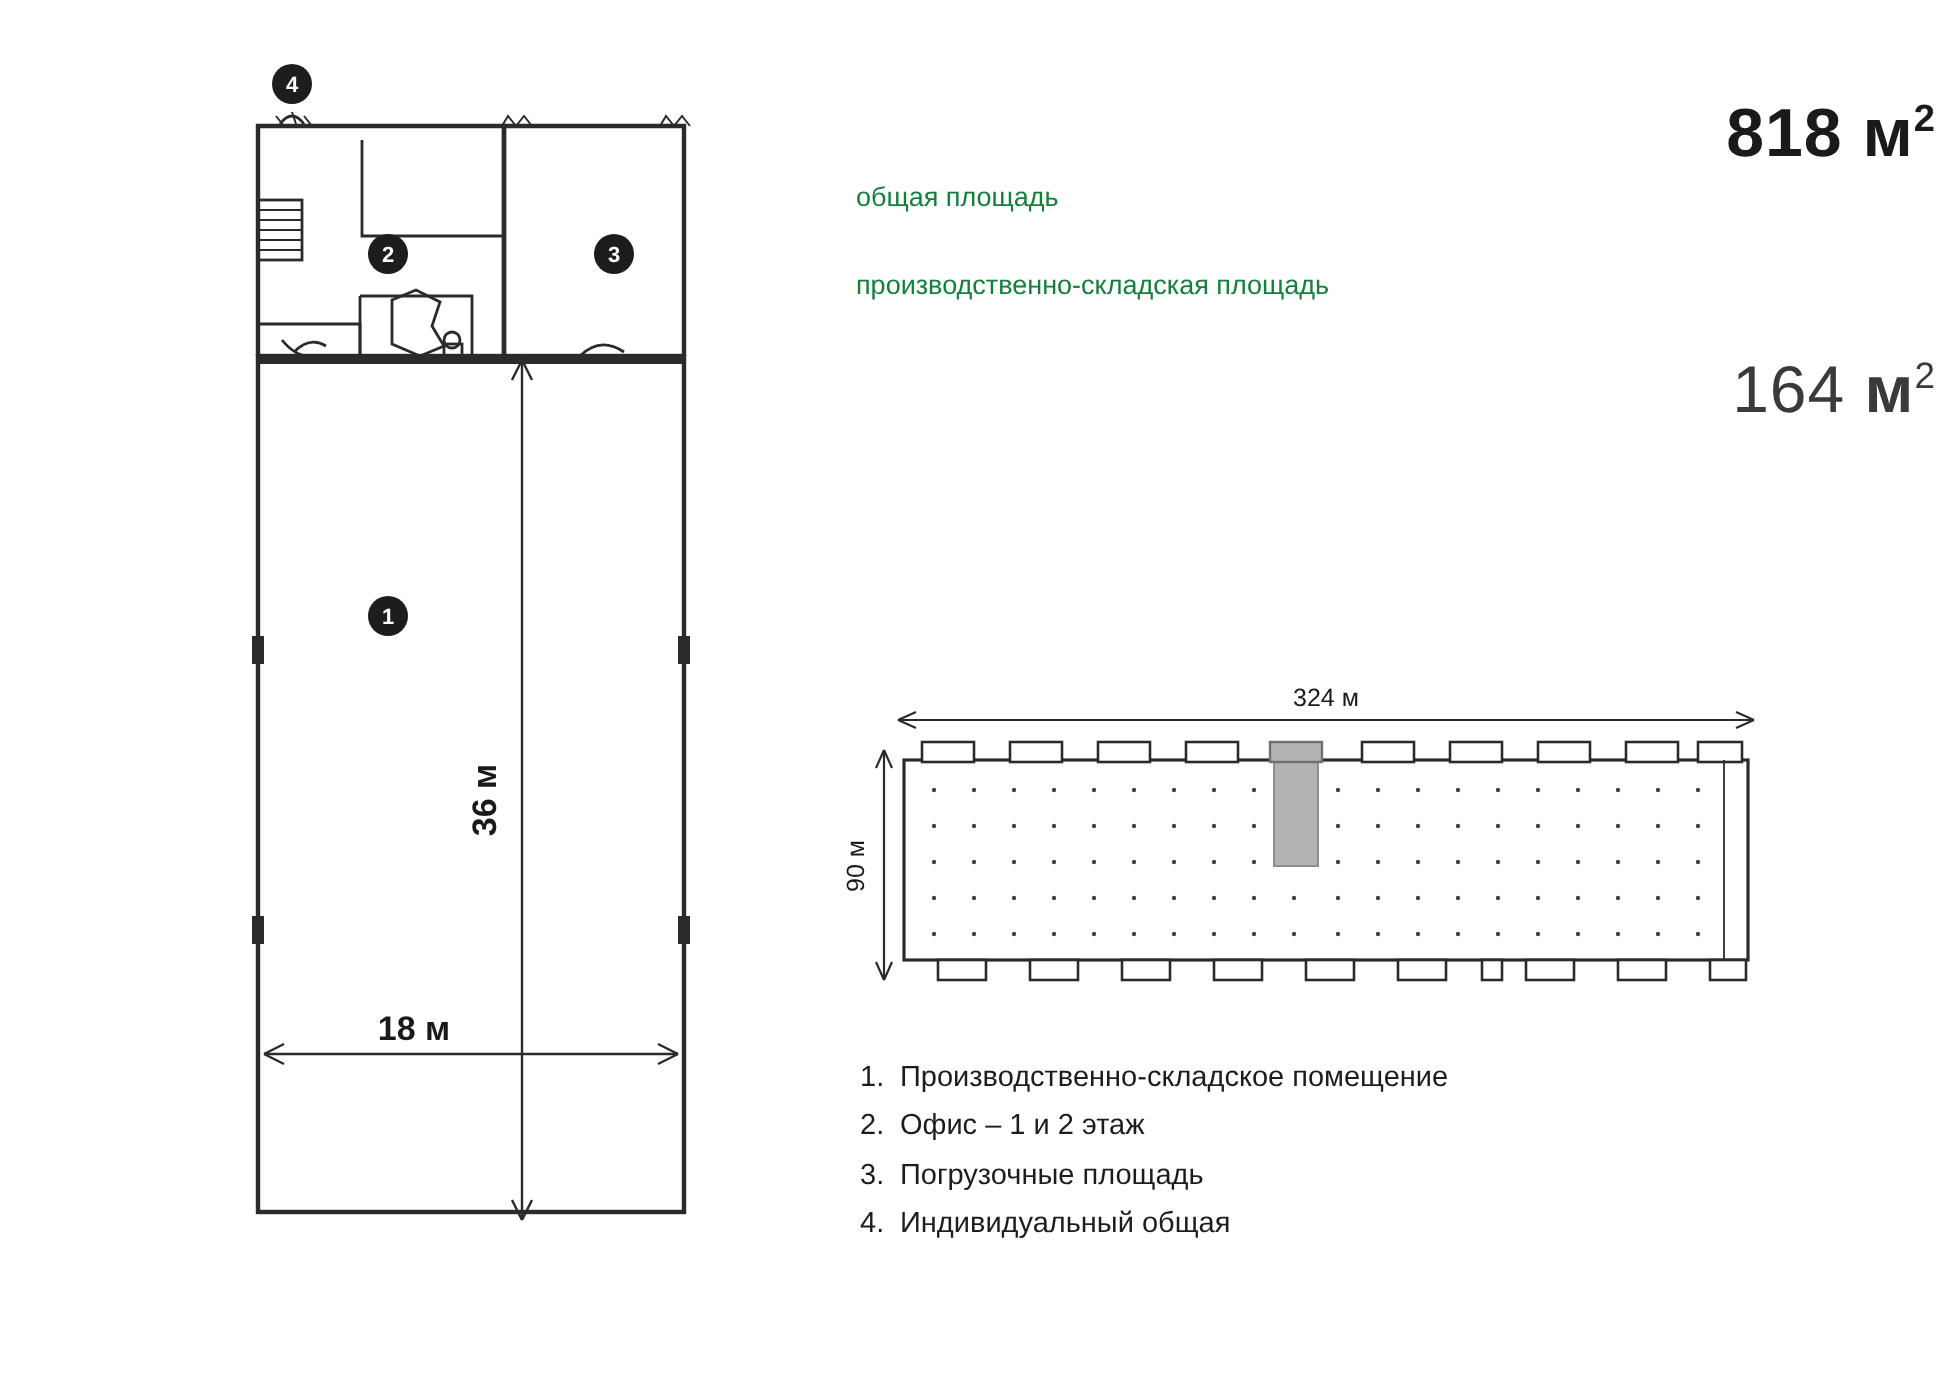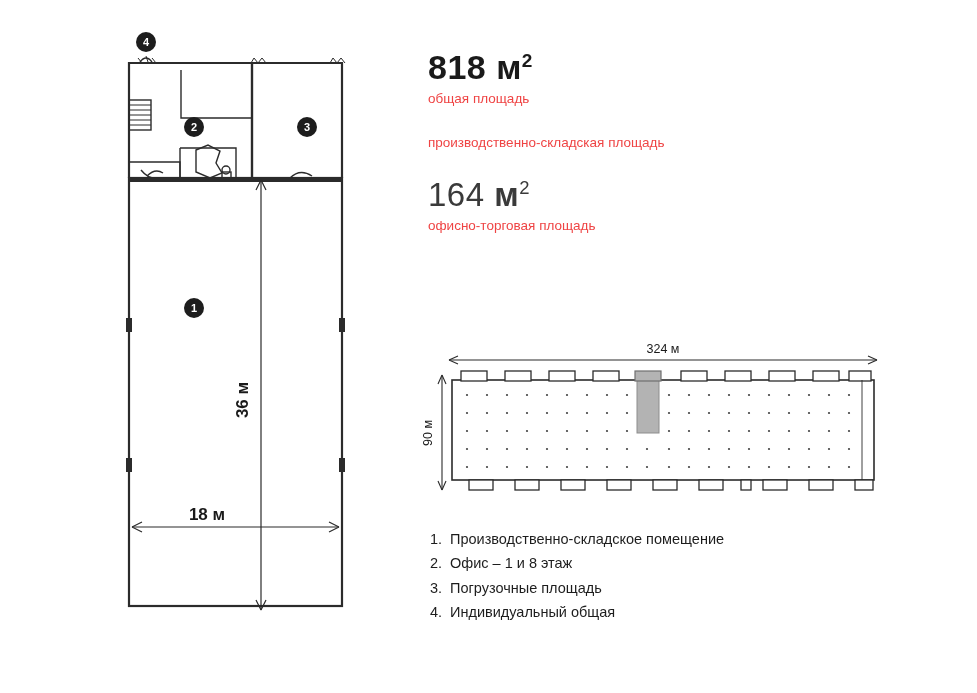--- a/index.html
+++ b/index.html
@@ -33,35 +33,36 @@
     width: 540px;
   }
 
   .stat-block { margin-bottom: 26px; }
   .stat-value {
     font-size: 34px;
     font-weight: bold;
     letter-spacing: 0.5px;
     line-height: 1.05;
     color: #1a1a1a;
+    text-align: right;
   }
   .stat-value .unit { font-weight: bold; }
   .stat-value sup {
     font-size: 0.56em;
     vertical-align: super;
     line-height: 0;
   }
   .stat-block.secondary .stat-value {
     font-weight: normal;
     font-size: 33px;
     color: #3a3a3a;
   }
   .stat-label {
     font-size: 13.5px;
-    color: #ef4444;
+    color: #15803d;
     margin-top: 4px;
     line-height: 1.35;
     max-width: 260px;
   }
 
   
   #siteplan-wrap {
     position: absolute;
     left: 408px;
     top: 335px;
@@ -184,21 +185,20 @@
 
   <div class="stat-block secondary">
     <div class="stat-label">производственно-складская площадь</div>
   </div>
 
   <div class="stat-block secondary">
     <div class="stat-value">
       <span>164</span>
       <span class="unit">м</span><sup>2</sup>
     </div>
-    <div class="stat-label">офисно-торговая площадь</div>
   </div>
 
 </div>
 
 <div id="siteplan-wrap">
   <svg width="560" height="180" viewBox="0 0 560 180">
 
     <g stroke="#2b2b2b" stroke-width="1.1" fill="none">
       <line x1="30" y1="25" x2="458" y2="25"></line>
       <path d="M30 25 l9 -4 M30 25 l9 4"></path>
@@ -360,21 +360,21 @@
   </svg>
 </div>
 
 <div id="legend">
   <div class="legend-row">
     <span class="legend-num">1.</span>
     <span class="legend-text">Производственно-складское помещение</span>
   </div>
   <div class="legend-row">
     <span class="legend-num">2.</span>
-    <span class="legend-text">Офис – 1 и 8 этаж</span>
+    <span class="legend-text">Офис – 1 и 2 этаж</span>
   </div>
   <div class="legend-row">
     <span class="legend-num">3.</span>
     <span class="legend-text">Погрузочные площадь</span>
   </div>
   <div class="legend-row">
     <span class="legend-num">4.</span>
     <span class="legend-text">Индивидуальный общая</span>
   </div>
 </div>

